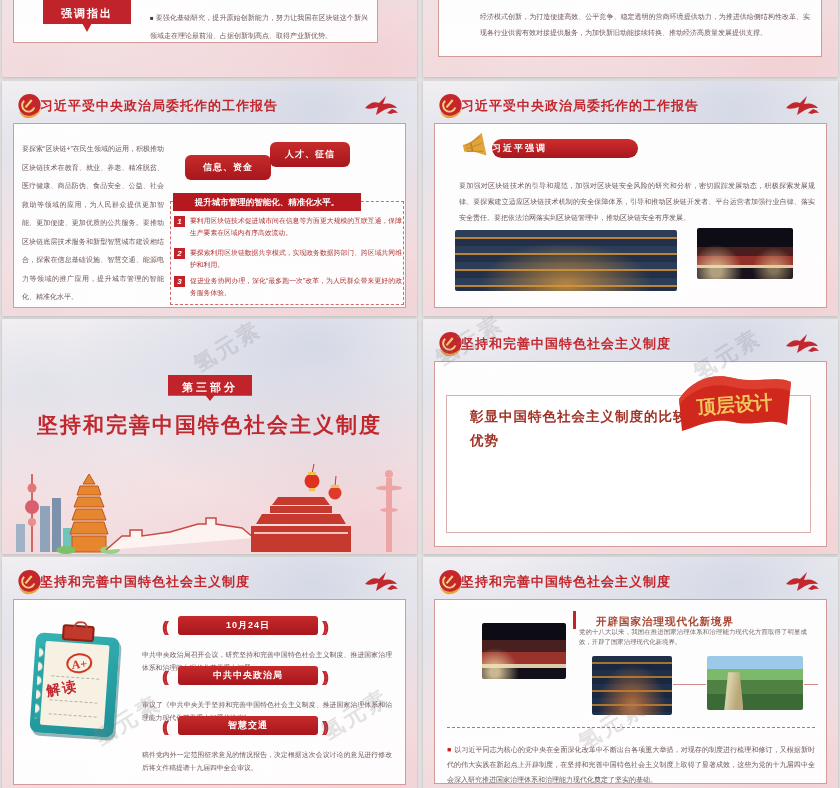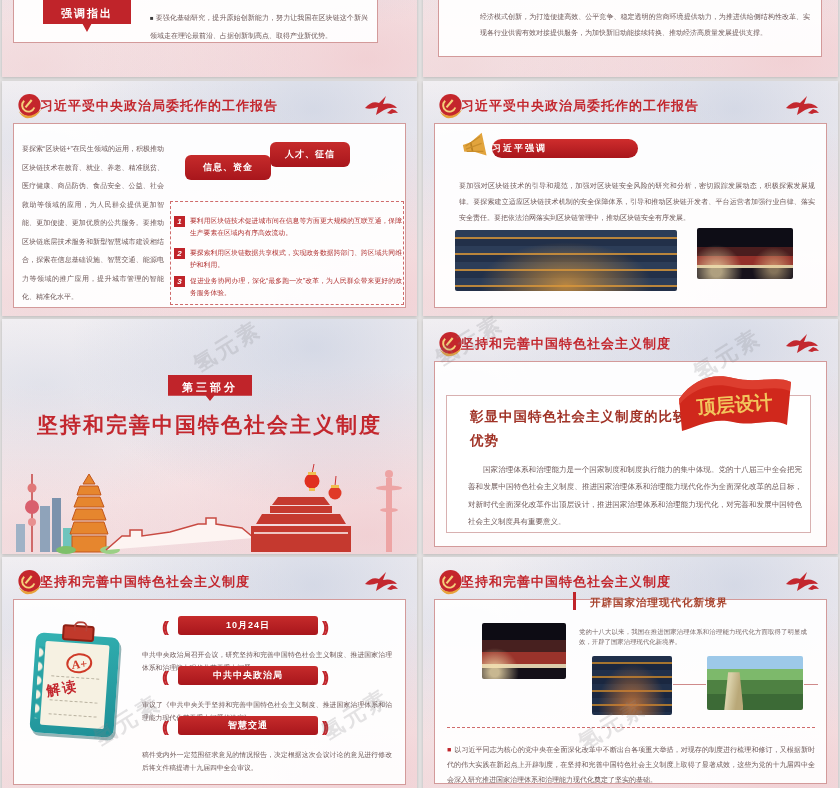--- a/index.html
+++ b/index.html
@@ -114,21 +114,21 @@
   .s7-p1{top:59px;} .s7-t1{top:84px;}
   .s7-p2{top:109px;} .s7-t2{top:134px;}
   .s7-p3{top:159px;} .s7-t3{top:184px;}
 
   
   .s8-box{left:11px;top:42px;width:393px;height:185px;}
   .s8-ph1{left:59px;top:66px;width:84px;height:56px;
     background:
       radial-gradient(circle at 15% 88%, rgba(245,225,175,.8) 0 5%, transparent 28%),
       linear-gradient(180deg,#0d0c14 0 30%,#47201f 30% 52%,#9a332b 52% 74%,#dcccab 74% 80%,#141019 80% 100%);}
-  .s8-headwrap{position:absolute;left:150px;top:35px;border-left:3px solid #c0242a;padding-left:14px;}
+  .s8-headwrap{position:absolute;left:150px;top:54px;border-left:3px solid #c0242a;padding-left:20px;}
   .s8-heading{font-size:10.5px;font-weight:bold;color:#a8442e;letter-spacing:1px;}
   .s8-sub{position:absolute;left:156px;top:64px;width:228px;height:22px;font-size:6.4px;line-height:10px;color:#7a6a6a;text-align:justify;}
   .s8-ph2{left:169px;top:99px;width:80px;height:59px;
     background:
       radial-gradient(ellipse at 50% 85%, rgba(205,120,55,.85), transparent 60%),
       repeating-linear-gradient(180deg,#20304b 0 6px,#a5742f 6px 8px,#1a2740 8px 14px),#16223a;}
   .s8-ph3{left:284px;top:99px;width:96px;height:54px;
     background:
       linear-gradient(180deg,#9dc9e9 0 24%,#7db96b 24% 45%,#4e8142 45% 70%,#3c6a36 70% 100%);}
   .s8-ph3:before{content:"";position:absolute;left:18%;top:30%;width:20%;height:70%;
@@ -172,20 +172,21 @@
     <div class="hdr-title">习近平受中央政治局委托作的工作报告</div>
     <svg class="doves" viewBox="0 0 36 24">
       <path d="M2 15 Q9 7 16 10 L23 3 L20 11 Q29 9 34 15 Q26 14 21 17 L13 22 L15 14 Q7 17 2 15Z" fill="#c3272e"></path>
       <path d="M24 20 L29 16 Q33 17 35 20 Q31 19 28 21 Z" fill="#c3272e"></path>
     </svg>
     <div class="box s3-box"></div>
     <p class="txt s3-para">要探索“区块链+”在民生领域的运用，积极推动区块链技术在教育、就业、养老、精准脱贫、医疗健康、商品防伪、食品安全、公益、社会救助等领域的应用，为人民群众提供更加智能、更加便捷、更加优质的公共服务。要推动区块链底层技术服务和新型智慧城市建设相结合，探索在信息基础设施、智慧交通、能源电力等领域的推广应用，提升城市管理的智能化、精准化水平。</p>
     <div class="tag s3-tag1">信息、资金</div>
     <div class="tag s3-tag2">人才、征信</div>
     <div class="s3-dots"></div>
+    <div class="s3-banner">提升城市管理的智能化、精准化水平。</div>
     <div class="s3-item s3-i1">
       <span class="num">1</span>
       <span class="txt">要利用区块链技术促进城市间在信息等方面更大规模的互联互通，保障生产要素在区域内有序高效流动。</span>
     </div>
     <div class="s3-item s3-i2">
       <span class="num">2</span>
       <span class="txt">要探索利用区块链数据共享模式，实现政务数据跨部门、跨区域共同维护和利用。</span>
     </div>
     <div class="s3-item s3-i3">
       <span class="num">3</span>
@@ -285,21 +286,20 @@
       <path d="M24 20 L29 16 Q33 17 35 20 Q31 19 28 21 Z" fill="#c3272e"></path>
     </svg>
     <div class="box s6-box"></div>
     <div class="s6-inner"></div>
     <div class="s6-heading">彰显中国特色社会主义制度的比较优势</div>
     <svg class="s6-flag" viewBox="0 0 122 82">
       <path d="M6 30 C20 10 40 4 60 9 C84 15 104 6 118 13 L114 56 C98 48 82 58 60 53 C40 48 22 58 9 62 Z" fill="#d0281c"></path>
       <path d="M6 30 C20 10 40 4 60 9 C84 15 104 6 118 13 L117 22 C100 15 84 24 60 18 C40 13 20 19 6 36 Z" fill="#e04434" opacity=".8"></path>
       <text x="62" y="42" text-anchor="middle" font-size="19" font-weight="bold" fill="#f2c55c" transform="rotate(-4 62 40)">顶层设计</text>
     </svg>
-    <p class="txt s6-para">国家治理体系和治理能力是一个国家制度和制度执行能力的集中体现。党的十八届三中全会把完善和发展中国特色社会主义制度、推进国家治理体系和治理能力现代化作为全面深化改革的总目标，对新时代全面深化改革作出顶层设计，推进国家治理体系和治理能力现代化，对完善和发展中国特色社会主义制度具有重要意义。</p>
   </div>
 
   <div class="slide s-c1 r4">
     <svg class="emblem" viewBox="0 0 30 30">
       <circle cx="15" cy="13.5" r="11.5" fill="#c4262c"></circle>
       <path d="M4 20 Q14 30 27 18 Q22 28 11 27 Q6 25 4 20Z" fill="#e8a33c"></path>
       <path d="M9.5 9 a6.5 6.5 0 1 0 10.5 7" stroke="#f5d07a" stroke-width="2" fill="none"></path>
       <rect x="13" y="7" width="2.2" height="10" fill="#f5d07a" transform="rotate(40 14 12)"></rect>
     </svg>
     <div class="hdr-title">坚持和完善中国特色社会主义制度</div>

